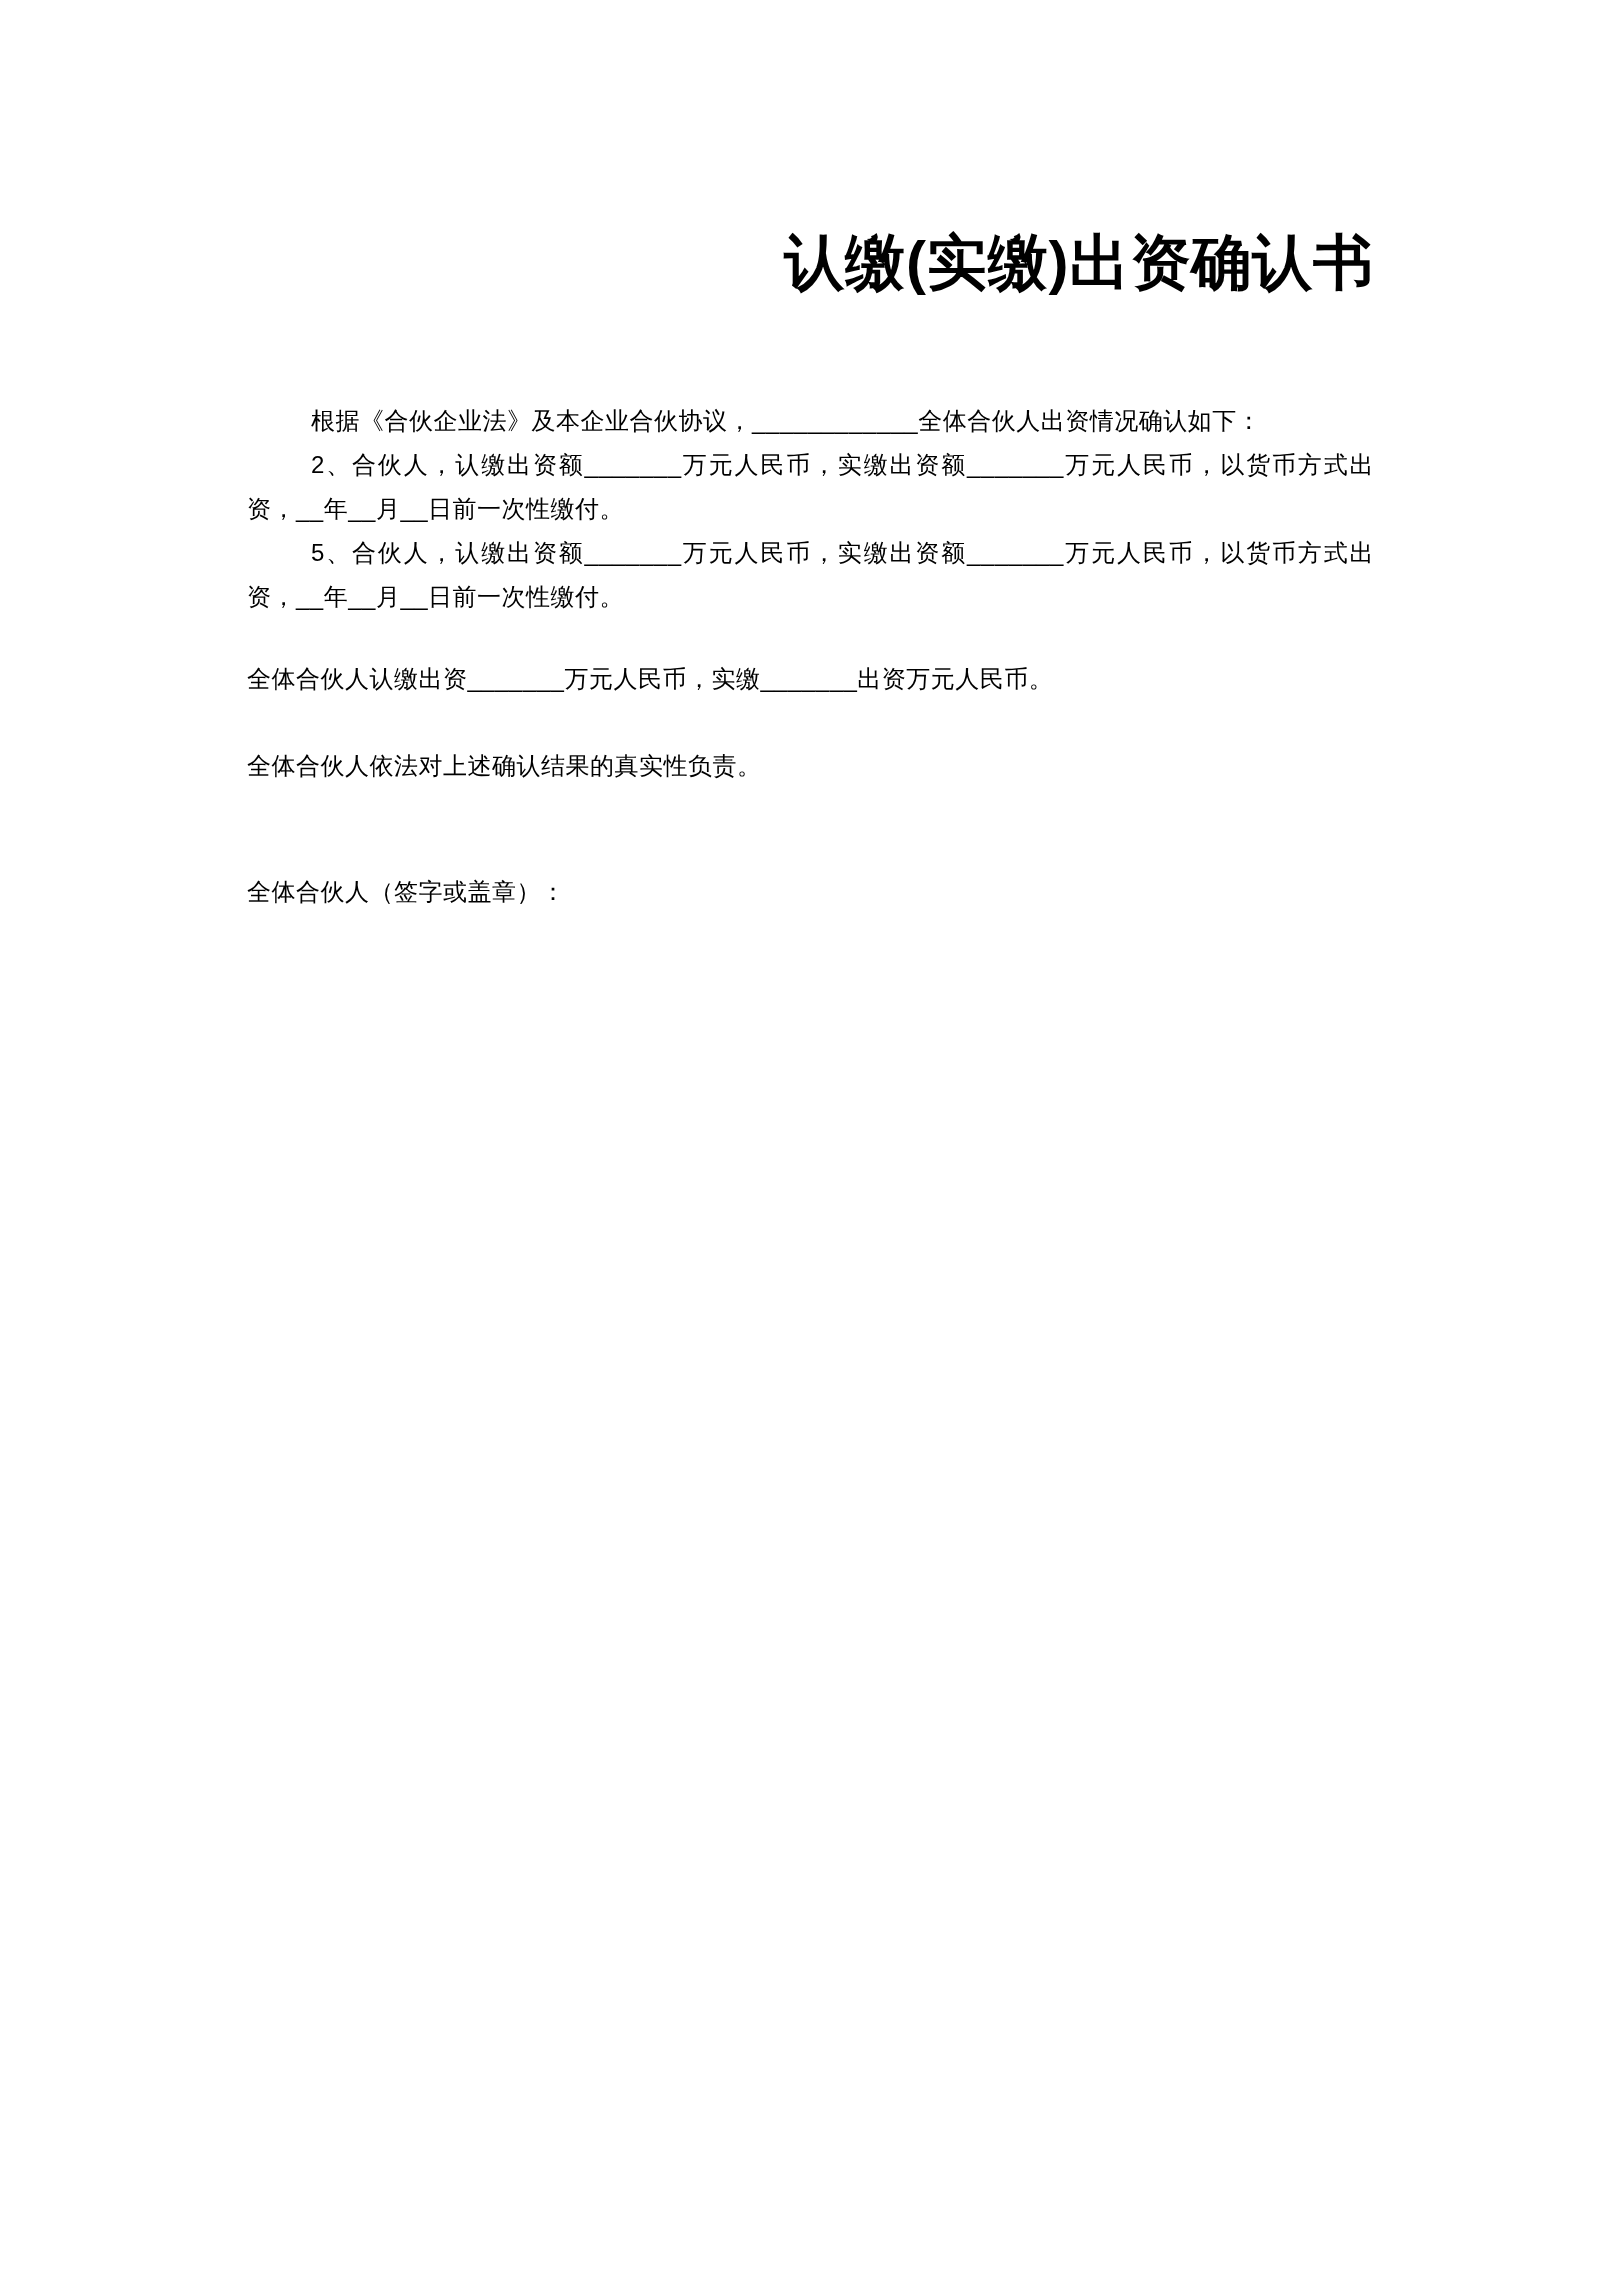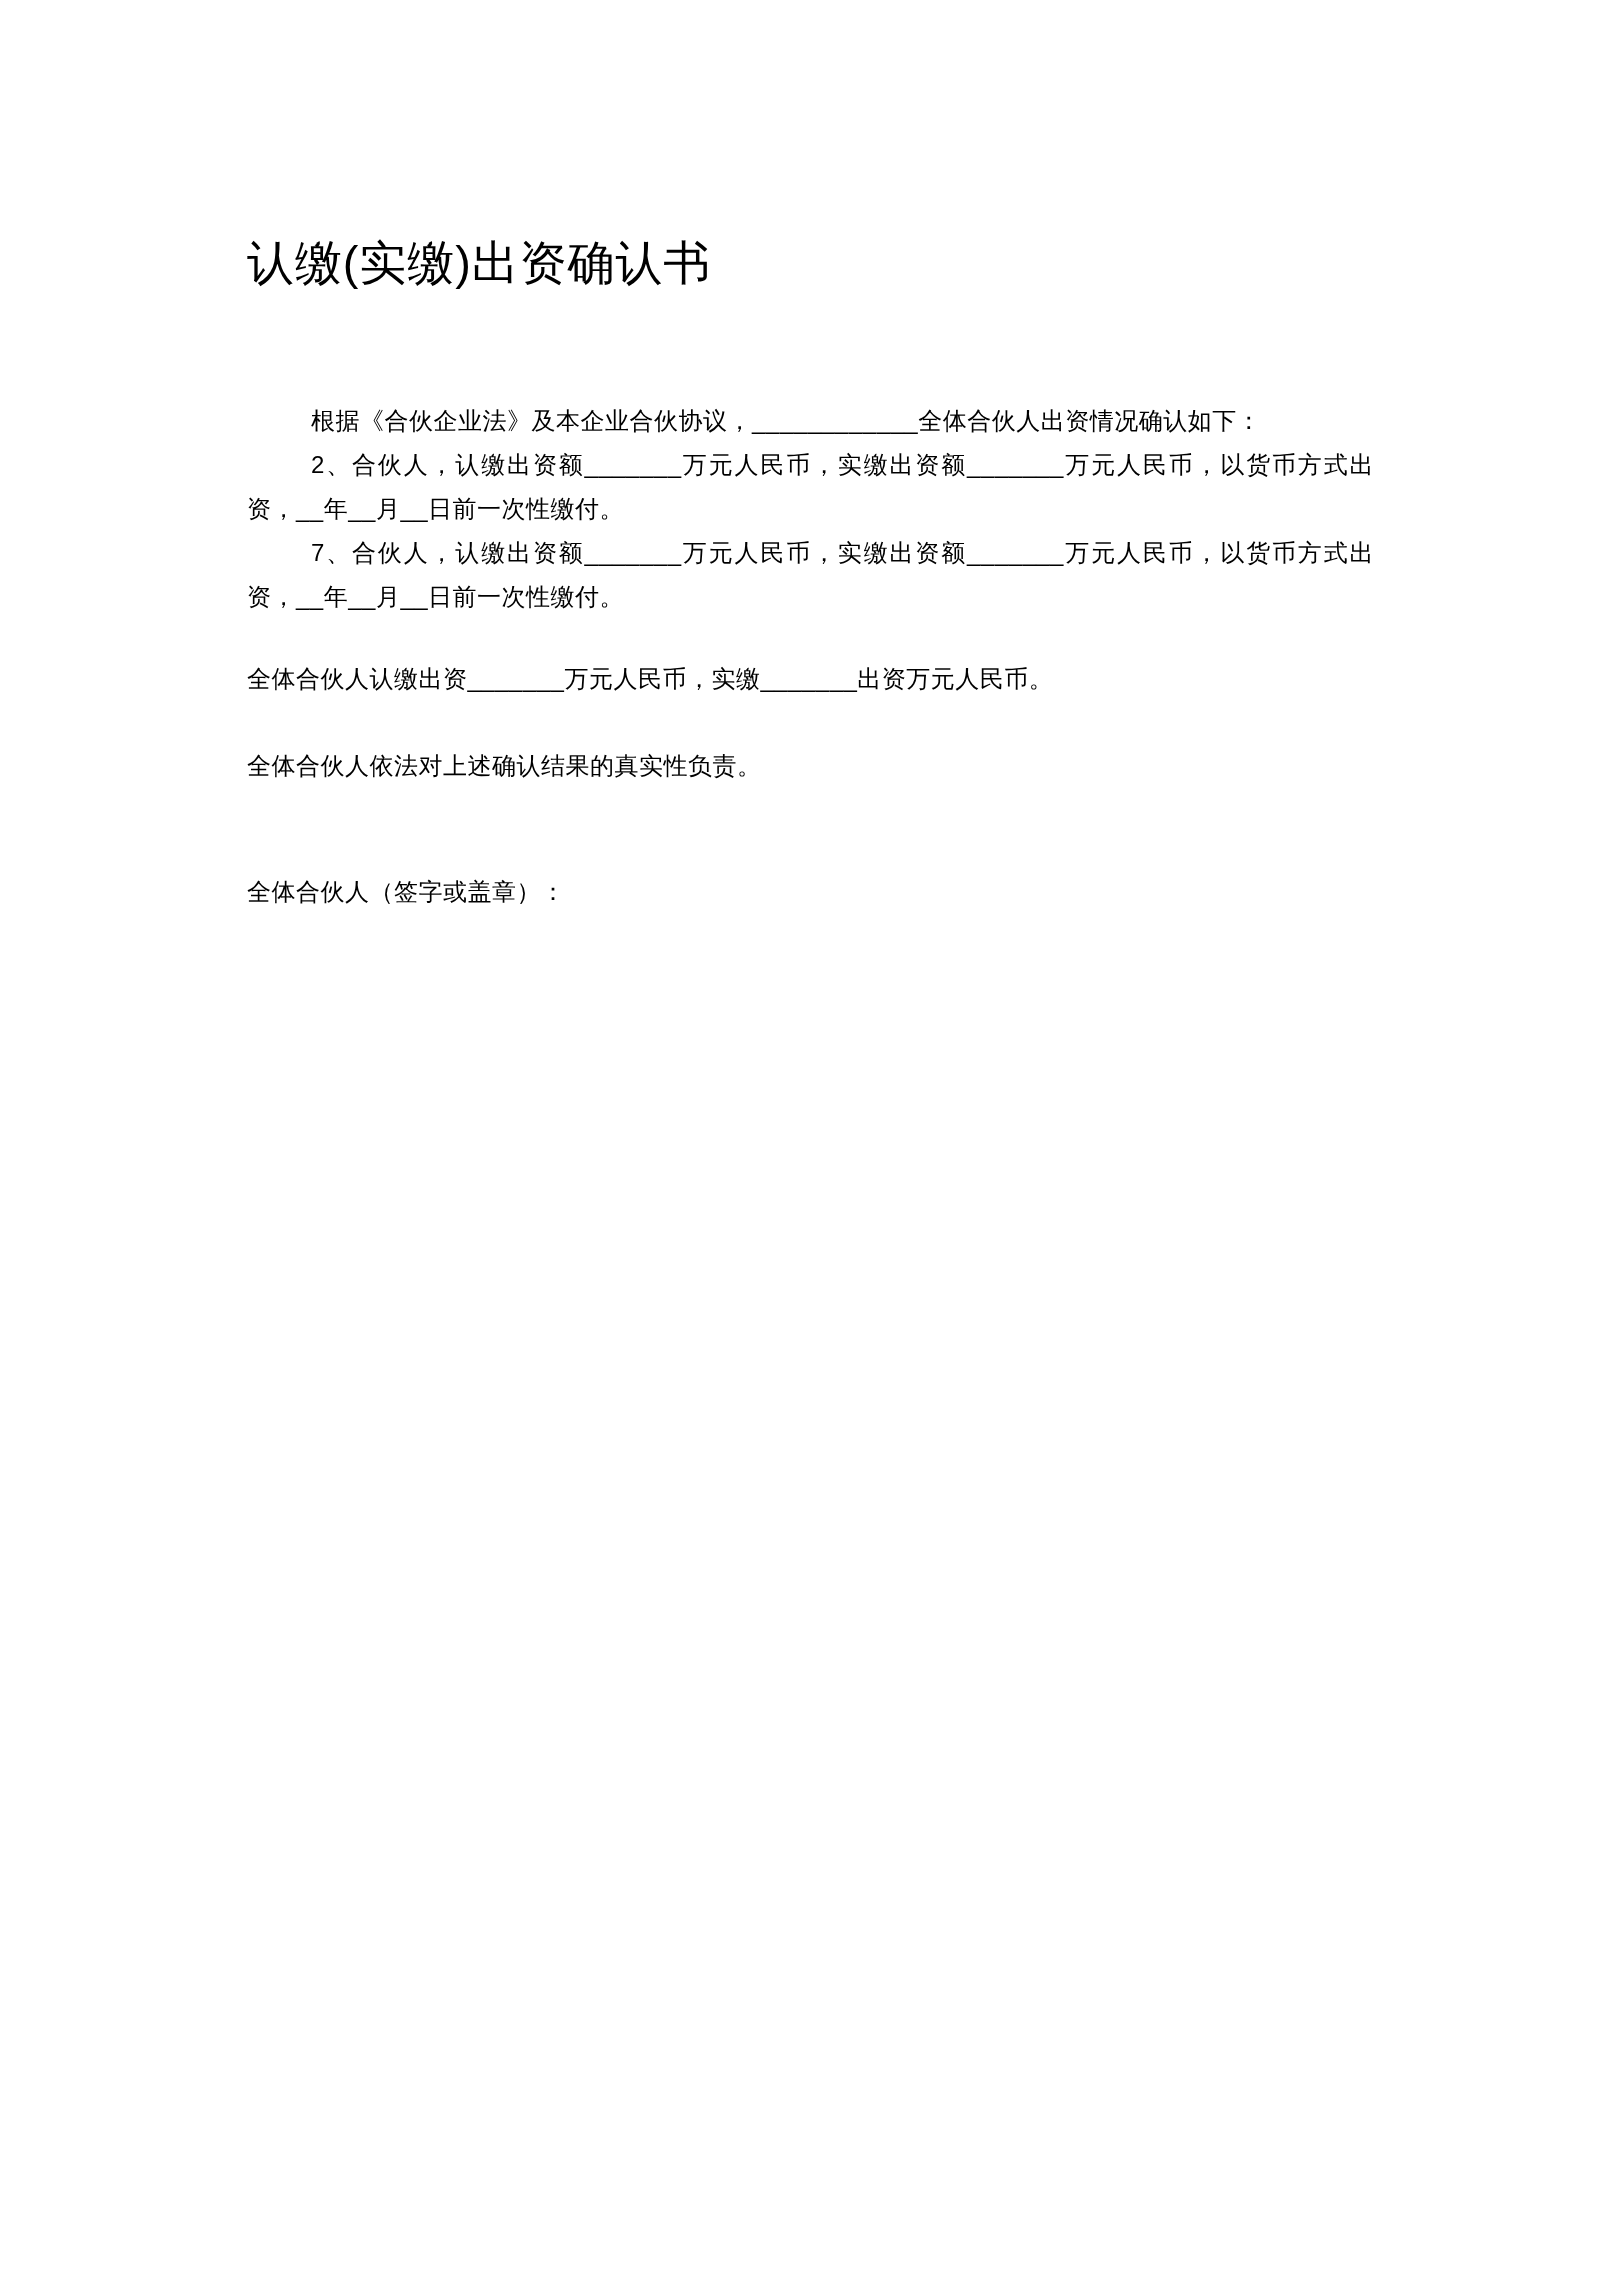--- a/index.html
+++ b/index.html
@@ -16,24 +16,24 @@
     overflow: hidden;
   }
   .doc {
     position: absolute;
     left: 247px;
     top: 0;
     width: 1127px;
   }
   .doc-title {
     margin: 227px 0 0 0;
-    text-align: left;
-    font-size: 47px;
+    text-align: right;
+    font-size: 60px;
     line-height: 72px;
-    font-weight: normal;
+    font-weight: bold;
     letter-spacing: 0.9px;
     white-space: nowrap;
   }
   .para {
     margin: 0;
     font-size: 24px;
     line-height: 44px;
     font-weight: normal;
     text-align: justify;
     text-justify: inter-ideograph;
@@ -54,21 +54,21 @@
 
 <div class="doc">
 
   <h1 class="doc-title">认缴(实缴)出资确认书</h1>
 
   <p class="para indent first">根据《合伙企业法》及本企业合伙协议，____________全体合伙人出资情况确认如下：</p>
 
 
   <p class="para indent">2、合伙人，认缴出资额_______万元人民币，实缴出资额_______万元人民币，以货币方式出资，__年__月__日前一次性缴付。</p>
 
-  <p class="para indent">7、合伙人，认缴出资额_______万元人民币，实缴出资额_______万元人民币，以货币方式出资，__年__月__日前一次性缴付。</p>
+  <p class="para indent">5、合伙人，认缴出资额_______万元人民币，实缴出资额_______万元人民币，以货币方式出资，__年__月__日前一次性缴付。</p>
 
 
   <p class="para total">全体合伙人认缴出资_______万元人民币，实缴_______出资万元人民币。</p>
 
   <p class="para resp">全体合伙人依法对上述确认结果的真实性负责。</p>
 
 
   <p class="para signature">全体合伙人（签字或盖章）：</p>
 
 </div>

